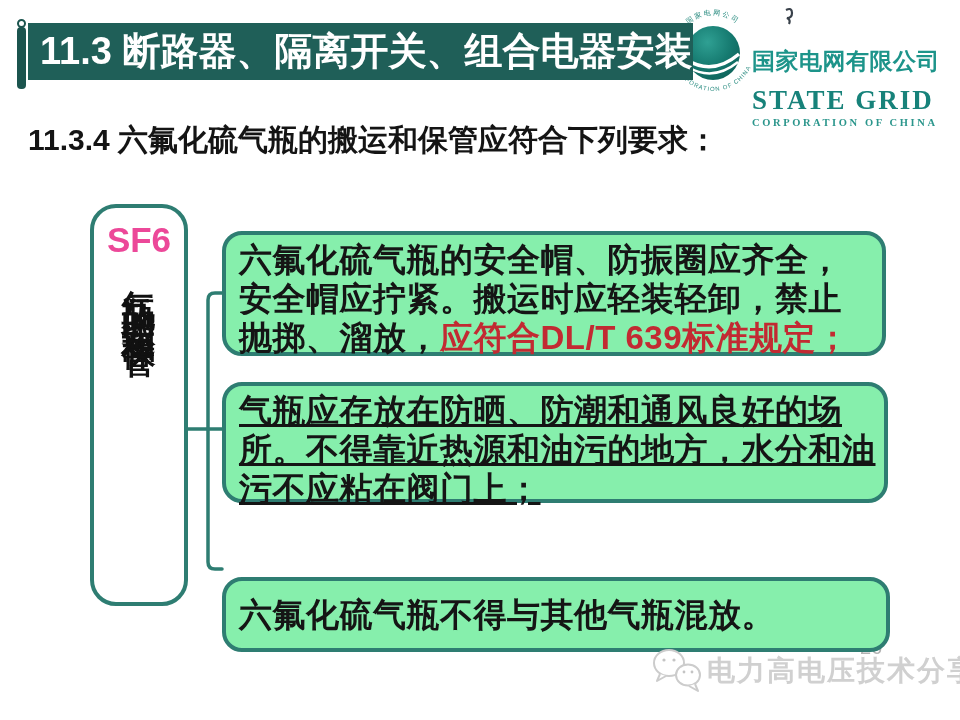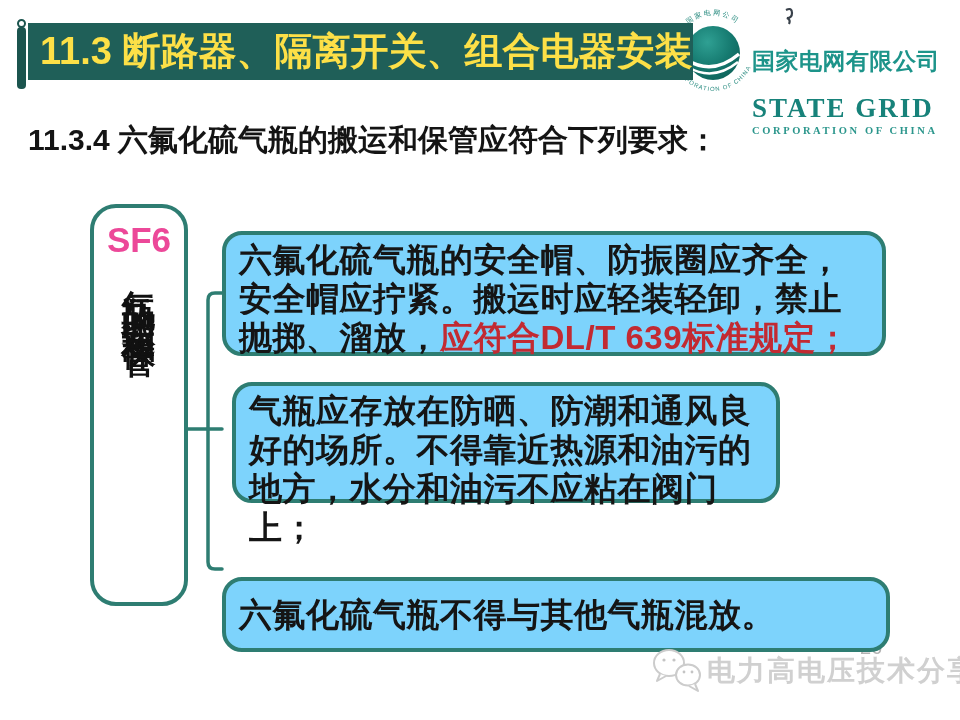--- a/index.html
+++ b/index.html
@@ -7,52 +7,52 @@
   body { font-family:"Liberation Sans","DejaVu Sans",sans-serif; background:#ffffff; }
   .slide { position:relative; width:960px; height:720px; background:#ffffff; overflow:hidden; }
 
   
   .pin { position:absolute; left:17px; top:27px; width:9px; height:62px;
          background:#1b544e; border-radius:4px; z-index:3; }
   .pin-knob { position:absolute; left:17px; top:19px; width:9px; height:9px;
               border:2px solid #1b544e; border-radius:50%; background:#fff; z-index:3; }
   .title-band { position:absolute; left:28px; top:23px; width:665px; height:57px;
                 background:#1f5f58; z-index:2; display:flex; align-items:center; }
-  .title-band .t { color:#fde047; font-size:38px; font-weight:600; letter-spacing:0px;
+  .title-band .t { color:#ffffff; font-size:38px; font-weight:600; letter-spacing:0px;
                    padding-left:12px; white-space:nowrap; }
 
   
   .globe-svg { position:absolute; left:658px; top:4px; z-index:1; }
   .logo-text { position:absolute; left:752px; top:26px; width:200px; z-index:2; }
   .logo-cn { color:#1d948a; font-size:23px; font-weight:700; letter-spacing:0.5px; white-space:nowrap;margin-top:20px; }
   .logo-en { color:#17827a; font-family:"Liberation Serif","DejaVu Serif",serif;
-             font-size:27px; font-weight:700; letter-spacing:2px; white-space:nowrap; margin-top:16px; }
+             font-size:27px; font-weight:700; letter-spacing:2px; white-space:nowrap; margin-top:8px; }
   .logo-sub { color:#2b968c; font-family:"Liberation Serif","DejaVu Serif",serif;
               font-size:10.5px; font-weight:700; letter-spacing:2.6px; white-space:nowrap; margin-top:1px; }
 
   
   .subtitle { position:absolute; left:28px; top:120px; font-size:30px; font-weight:600;
               color:#141414; white-space:nowrap; }
 
   
   .label-box { position:absolute; left:90px; top:204px; width:98px; height:402px;
                border:4px solid #2e7d72; border-radius:26px; background:#fff; z-index:2;
                display:flex; flex-direction:column; align-items:center; }
   .label-box .sf6 { font-size:35px; font-weight:800; color:#ec4899; margin-top:12px; }
   .label-box .vtext { font-size:34px; font-weight:800; color:#111;
                       writing-mode:vertical-rl; text-orientation:upright;
                       letter-spacing:8px; margin-top:2px; }
 
   .bracket-svg { position:absolute; left:0; top:0; z-index:1; pointer-events:none; }
 
-  .item-box { position:absolute; background:#7dd3fc; border:4px solid #2e7d72; border-radius:20px;
+  .item-box { position:absolute; background:#86efac; border:4px solid #2e7d72; border-radius:20px;
               z-index:2; color:#151515; font-weight:600; }
   .item-box .txt { padding:5px 8px 5px 13px; font-size:33px; line-height:39px; letter-spacing:0.5px; }
   .box1 { left:222px; top:231px; width:664px; height:125px; }
-  .box2 { left:232px; top:382px; width:548px; height:121px; }
+  .box2 { left:222px; top:382px; width:666px; height:121px;text-decoration:underline; }
   .box3 { left:222px; top:532px; width:668px; height:75px; display:flex; align-items:center;margin-top:45px; }
   .red { color:#c22a32; }
 
   
   .page-number { position:absolute; left:860px; top:636px; font-size:20px; color:#b3b3b3;
                  z-index:1; }
   .wm-icon { position:absolute; left:650px; top:646px; z-index:2; }
   .wm-text { position:absolute; left:707px; top:652px; font-size:28px; font-weight:700;
              color:#d0d0d0; letter-spacing:2px; white-space:nowrap; z-index:2;
              text-shadow:1px 1px 0 #ffffff; }

